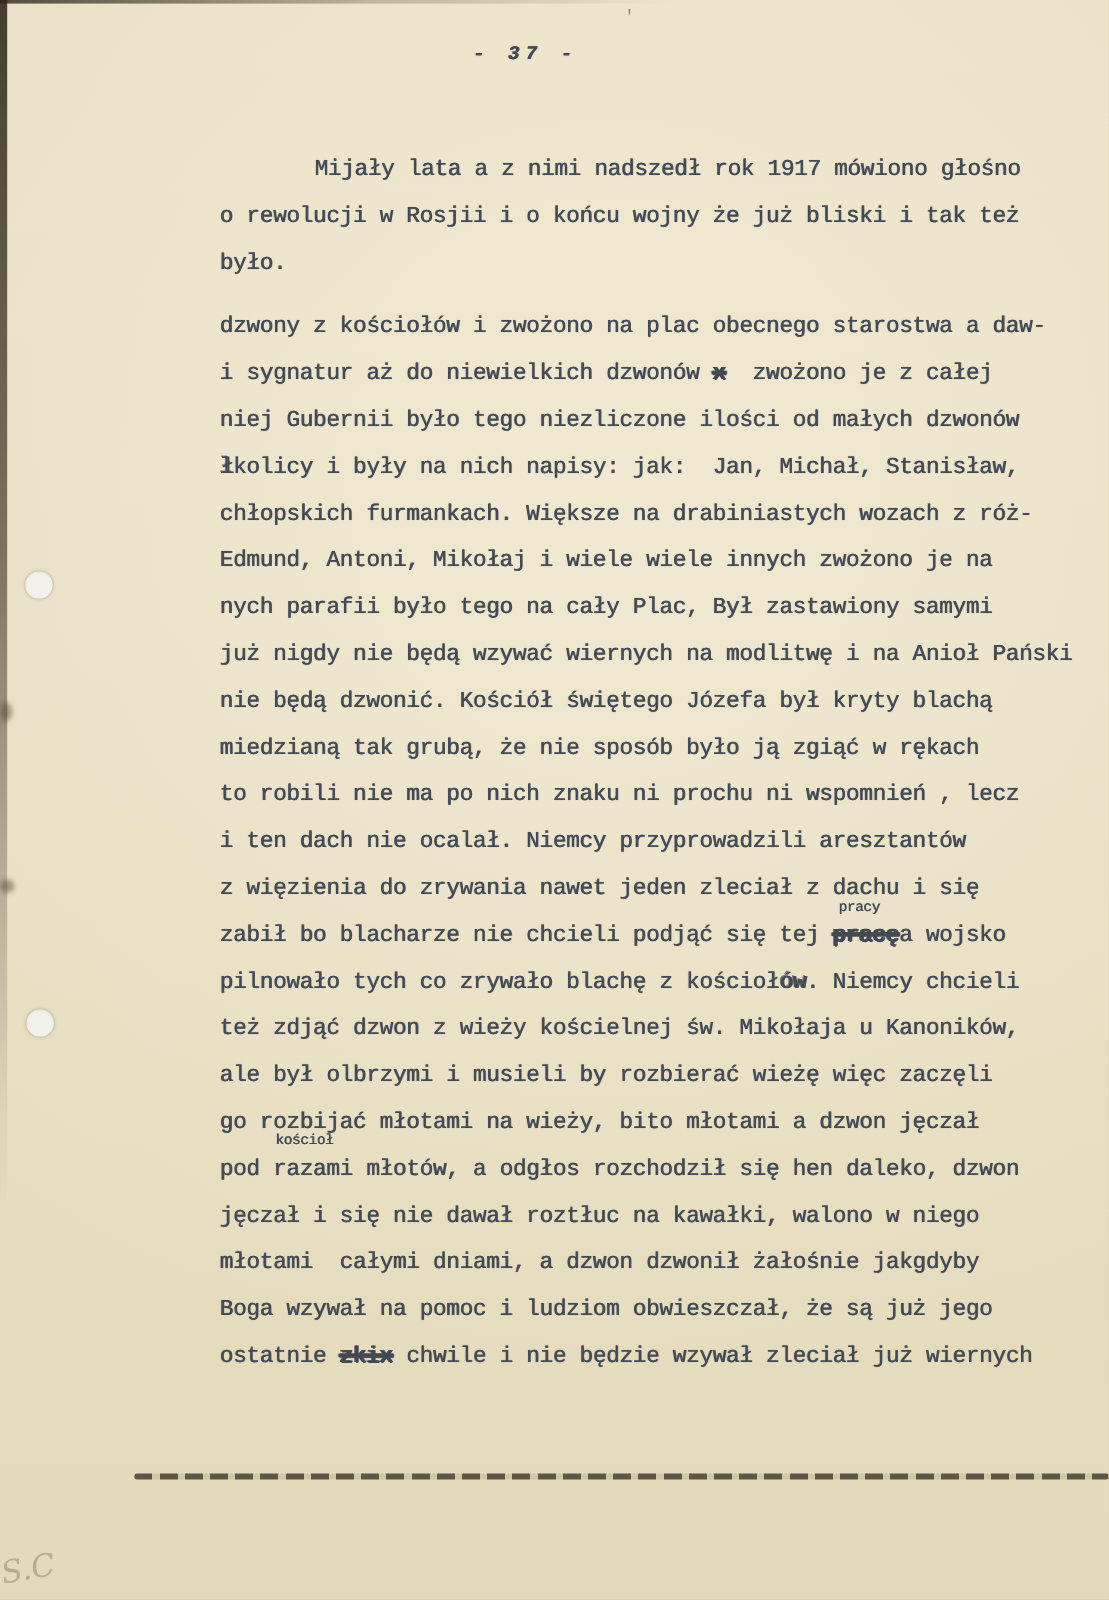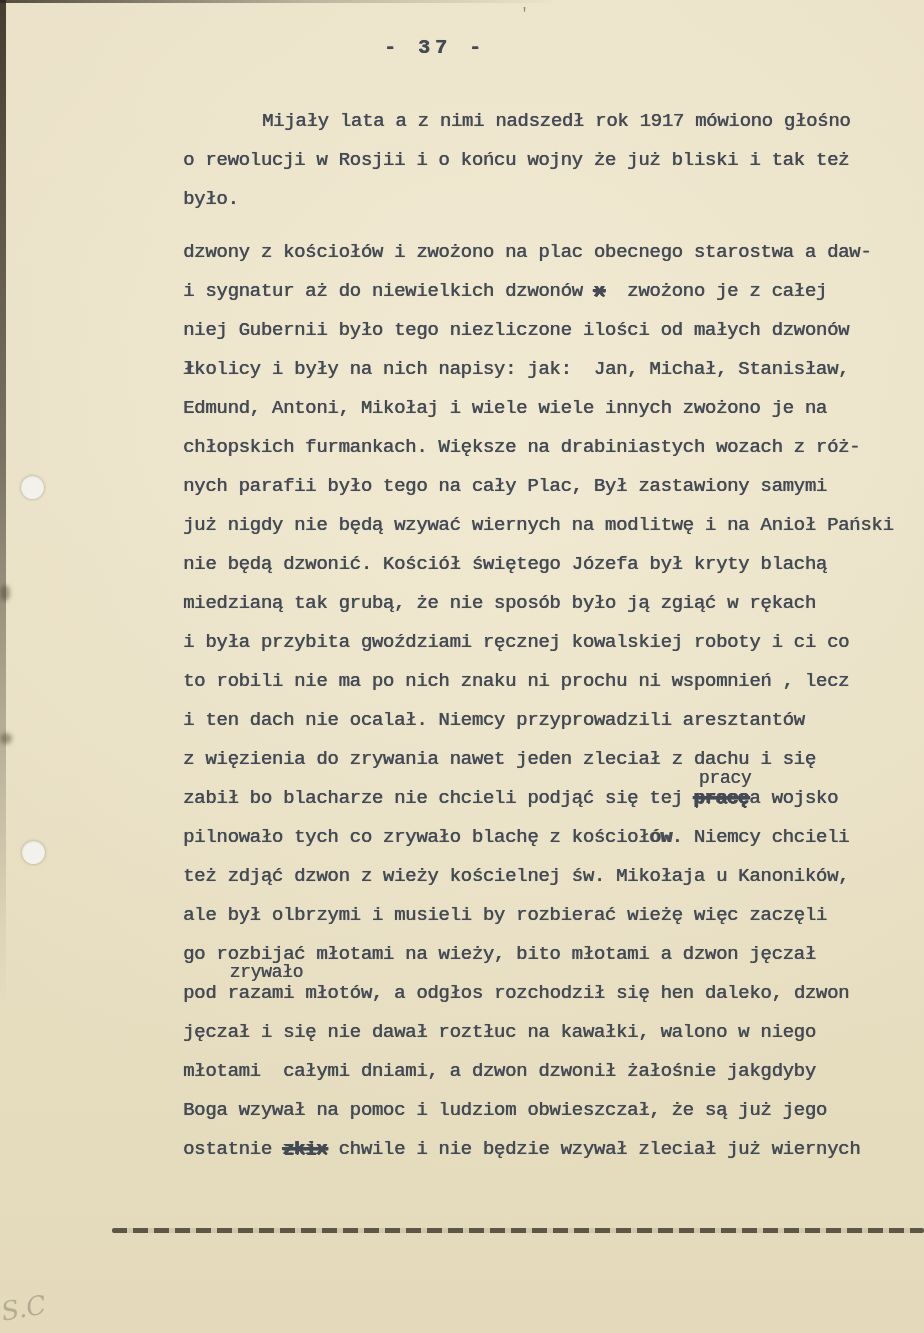--- a/index.html
+++ b/index.html
@@ -49,45 +49,46 @@
   
   .hole {
     position: absolute; width: 23px; height: 23px; border-radius: 50%;
     background: #f2f1ec;
     box-shadow: 0 0 3px rgba(115,105,80,0.55), inset 0 1px 2px rgba(0,0,0,0.06);
   }
   .hole-1 { left: 21px; top: 476px; }
   .hole-2 { left: 22px; top: 841px; }
   
   .page-number {
-    position: absolute; left: 384px; top: 36px;
-    font-size: 20px; letter-spacing: 5px; font-weight: bold;
+    position: absolute; left: 394px; top: 36px;
+    font-size: 16px; letter-spacing: 5px; font-weight: bold;
     text-shadow: 0.5px 0 0 rgba(62,68,80,0.85), 0 0 1px rgba(62,68,80,0.35);
+    font-style: italic;
   }
   .page-text {
     position: absolute; left: 183px; top: 102px; width: 740px;
     font-size: 19px; line-height: 39px; letter-spacing: -0.3px;
     text-shadow: 0.5px 0 0 rgba(62,68,80,0.85), 0 0 1px rgba(62,68,80,0.35);
   }
   .paragraph + .paragraph { margin-top: 14px; }
   .line { white-space: pre; }
-  .line.indent { padding-left: 79px; }
+  .line.indent { padding-left: 79px; margin-top: 20px; }
   .struck {
     position: relative;
     text-decoration: line-through;
     text-decoration-thickness: 3px;
     text-shadow: 1px 0 0 currentColor, -1px 0 0 currentColor, 0.5px 0.6px 0 currentColor;
   }
   .overtype {
     text-shadow: 1.3px 0.3px 0 currentColor, -0.7px -0.3px 0 rgba(62,68,80,0.6);
   }
   .has-above { position: relative; }
   .above-label {
     position: absolute; left: 2px; top: -19px;
-    font-size: 18px; line-height: 1; white-space: pre;
+    font-size: 12px; line-height: 1; white-space: pre;
     text-decoration: none; display: inline-block;
     text-shadow: 0.5px 0 0 rgba(62,68,80,0.85);
   }
   .struck .above-label { left: 5px; top: -18px; }
 </style>
 </head>
 <body>
 
 <div class="scan-page">
   <div class="edge-top"></div>
@@ -103,36 +104,35 @@
       <div class="paragraph">
         <div class="line indent"><span>Mijały lata a z nimi nadszedł rok 1917 mówiono głośno</span></div>
         <div class="line"><span>o rewolucji w Rosjii i o końcu wojny że już bliski i tak też</span></div>
         <div class="line"><span>było.</span></div>
       </div>
       <div class="paragraph">
         <div class="line"><span>dzwony z kościołów i zwożono na plac obecnego starostwa a daw-</span></div>
         <div class="line"><span>i sygnatur aż do niewielkich dzwonów </span><span class="struck">x</span><span>  zwożono je z całej</span></div>
         <div class="line"><span>niej Gubernii było tego niezliczone ilości od małych dzwonów</span></div>
         <div class="line"><span class="overtype">ł</span><span>kolicy i były na nich napisy: jak:  Jan, Michał, Stanisław,</span></div>
+        <div class="line"><span>chłopskich furmankach. Większe na drabiniastych wozach z róż-</span></div>
         <div class="line"><span>Edmund, Antoni, Mikołaj i wiele wiele innych zwożono je na</span></div>
-        <div class="line"><span>chłopskich furmankach. Większe na drabiniastych wozach z róż-</span></div>
         <div class="line"><span>nych parafii było tego na cały Plac, Był zastawiony samymi</span></div>
         <div class="line"><span>już nigdy nie będą wzywać wiernych na modlitwę i na Anioł Pański</span></div>
         <div class="line"><span>nie będą dzwonić. Kościół świętego Józefa był kryty blachą</span></div>
         <div class="line"><span>miedzianą tak grubą, że nie sposób było ją zgiąć w rękach</span></div>
-        <div class="line"><span>i była przybita gwoździami ręcznej kowalskiej roboty i ci co</span></div>
         <div class="line"><span>to robili nie ma po nich znaku ni prochu ni wspomnień , lecz</span></div>
         <div class="line"><span>i ten dach nie ocalał. Niemcy przyprowadzili aresztantów</span></div>
         <div class="line"><span>z więzienia do zrywania nawet jeden zleciał z dachu i się</span></div>
         <div class="line"><span>zabił bo blacharze nie chcieli podjąć się tej </span><span class="struck has-above">pracę<span class="above-label">pracy</span></span><span>a wojsko</span></div>
         <div class="line"><span>pilnowało tych co zrywało blachę z kościoł</span><span class="overtype">ów</span><span>. Niemcy chcieli</span></div>
         <div class="line"><span>też zdjąć dzwon z wieży kościelnej św. Mikołaja u Kanoników,</span></div>
         <div class="line"><span>ale był olbrzymi i musieli by rozbierać wieżę więc zaczęli</span></div>
         <div class="line"><span>go rozbijać młotami na wieży, bito młotami a dzwon jęczał</span></div>
-        <div class="line"><span>pod </span><span class="has-above">razami<span class="above-label">zrywało</span></span><span> młotów, a odgłos rozchodził się hen daleko, dzwon</span></div>
+        <div class="line"><span>pod </span><span class="has-above">razami<span class="above-label">kościoł</span></span><span> młotów, a odgłos rozchodził się hen daleko, dzwon</span></div>
         <div class="line"><span>jęczał i się nie dawał roztłuc na kawałki, walono w niego</span></div>
         <div class="line"><span>młotami  całymi dniami, a dzwon dzwonił żałośnie jakgdyby</span></div>
         <div class="line"><span>Boga wzywał na pomoc i ludziom obwieszczał, że są już jego</span></div>
         <div class="line"><span>ostatnie </span><span class="struck">zkix</span><span> chwile i nie będzie wzywał zleciał już wiernych</span></div>
       </div>
     </div>
 
   <div class="edge-bottom-dashes"></div>
   <div class="tick-mark">'</div>
   <div class="bottom-mark">S.C</div>

